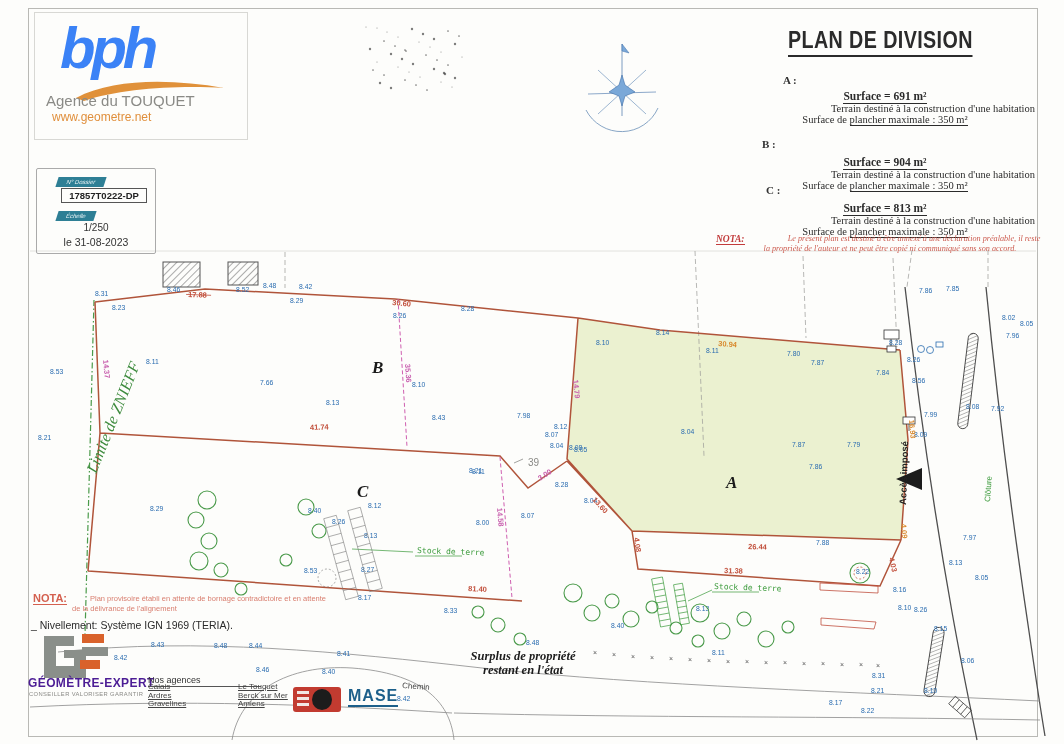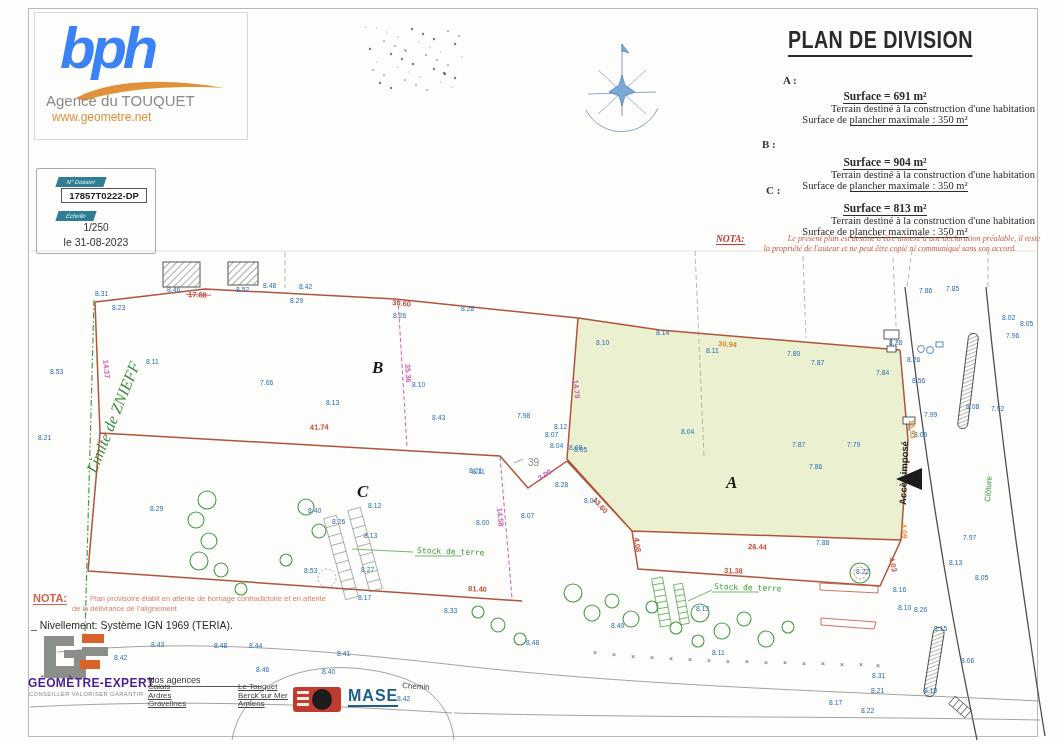--- a/index.html
+++ b/index.html
@@ -422,20 +422,24 @@
 
   <div id="nota-top-label" class="abs">NOTA:</div>
   <div id="nota-top-1" class="abs">Le présent plan est destiné à être annexé à une déclaration préalable, il reste</div>
   <div id="nota-top-2" class="abs">la propriété de l'auteur et ne peut être copié ni communiqué sans son accord.</div>
 
   <div id="nota-b-label" class="abs">NOTA:</div>
   <div id="nota-b-1" class="abs">Plan provisoire établi en attente de bornage contradictoire et en attente</div>
   <div id="nota-b-2" class="abs">de la délivrance de l'alignement</div>
   <div id="nivellement" class="abs">_ Nivellement: Système IGN 1969 (TERIA).</div>
 
+  <div id="surplus" class="abs">
+    <div>Surplus de propriété</div>
+    <div>restant en l'état</div>
+  </div>
 
   <svg id="ge-logo" class="abs" width="70" height="44">
     <path d="M2,2 h30 v10 h-18 v20 h18 v-8 h-10 v-8 h22 v28 h-42 Z" fill="#8a8f8a"></path>
     <rect x="40" y="0" width="22" height="9" fill="#d9622b"></rect>
     <rect x="40" y="13" width="26" height="9" fill="#8a8f8a"></rect>
     <rect x="38" y="26" width="20" height="9" fill="#d9622b"></rect>
   </svg>
   <div id="ge-name" class="abs">GÉOMÈTRE-EXPERT</div>
   <div id="ge-tagline" class="abs">CONSEILLER VALORISER GARANTIR</div>
 

